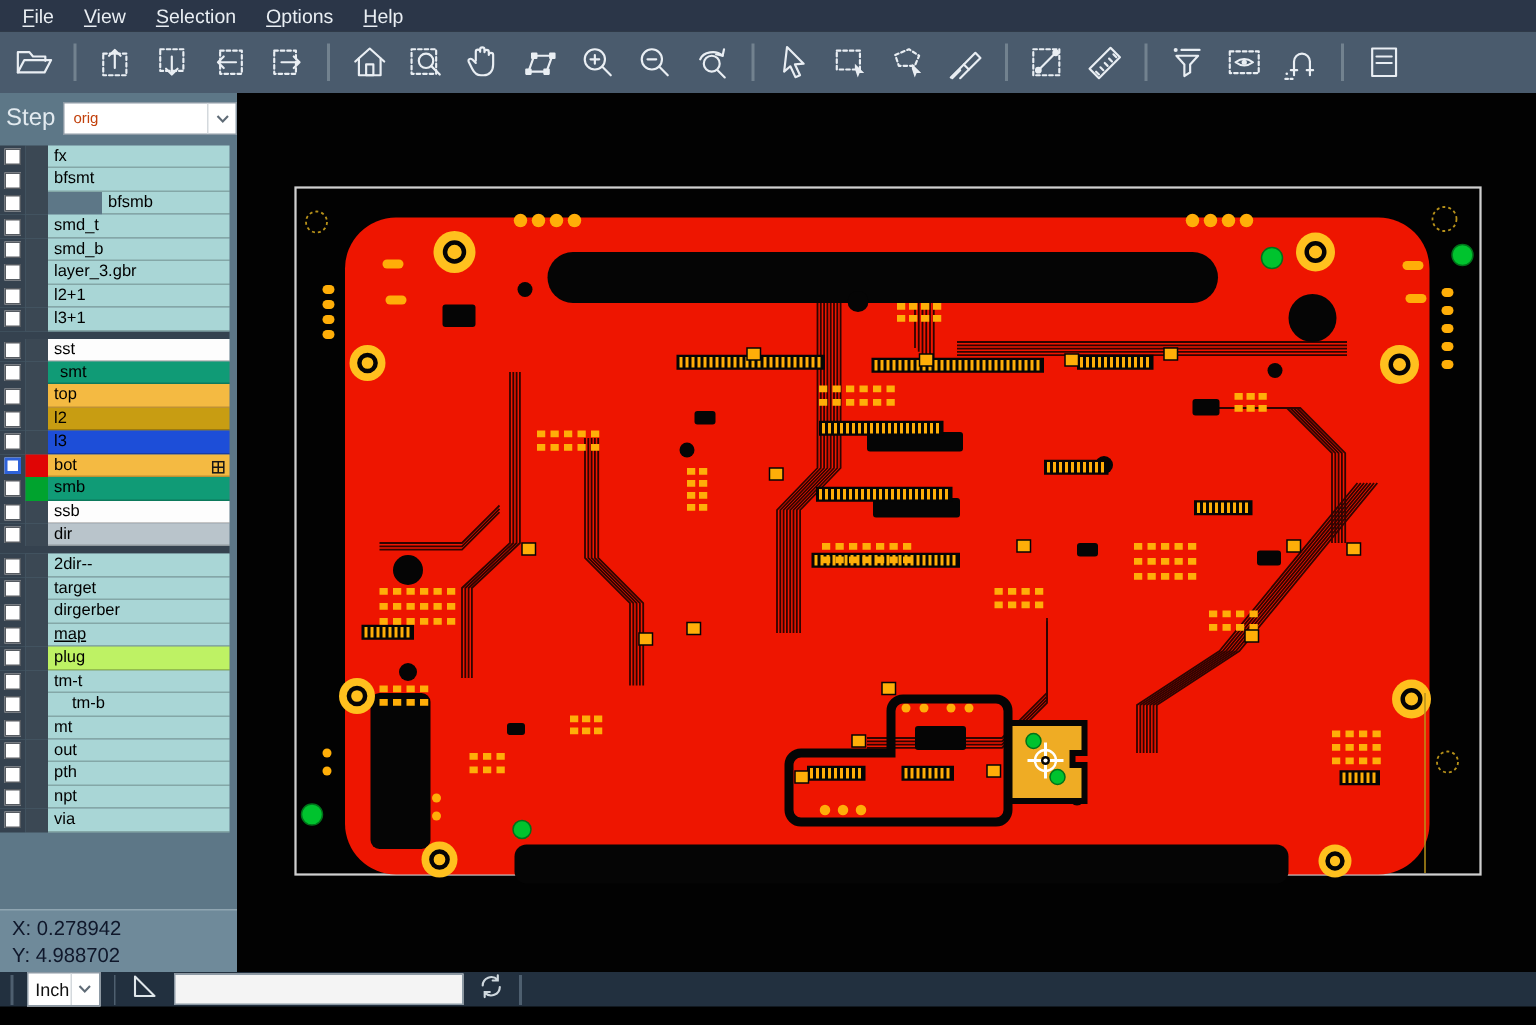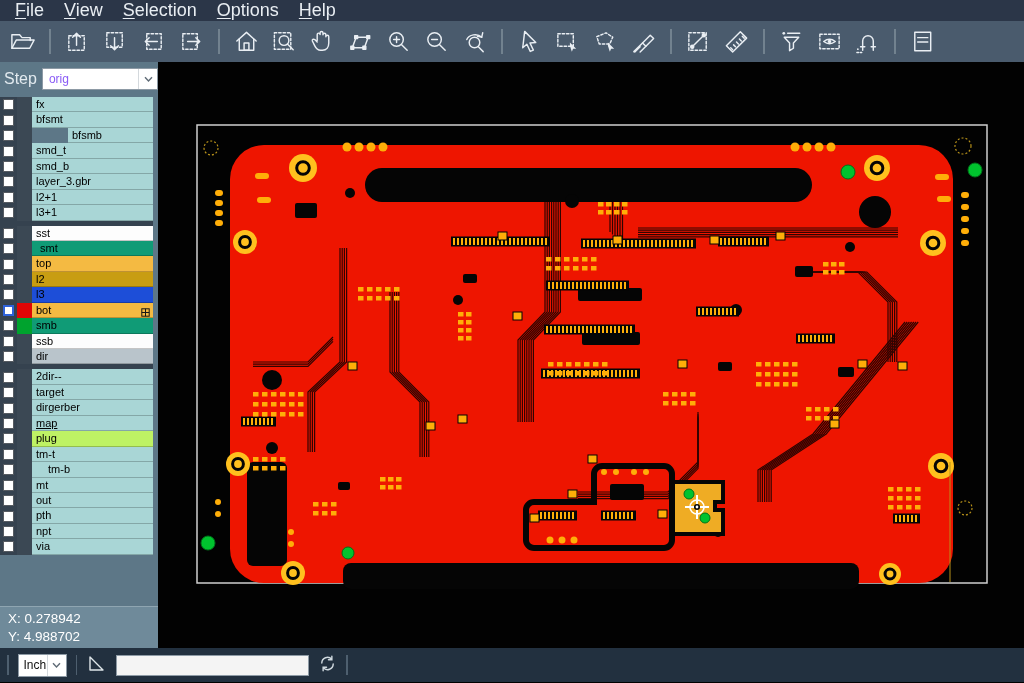--- a/index.html
+++ b/index.html
@@ -4,54 +4,54 @@
 <style>
   * { margin:0; padding:0; box-sizing:border-box; }
   html,body { background:#000; }
   .app {
     width:1024px; height:683px; position:relative; overflow:hidden;
     font-family:"Liberation Sans", sans-serif; user-select:none;
     background:#000;
   }
   
   .menubar { height:21px; background:#2b3648; display:flex; align-items:center; padding-left:5px; }
-  .menu-item { color:#e9eef3; font-size:18px; padding:1px 10px 2px 10px; cursor:default; }
+  .menu-item { color:#e9eef3; font-size:13px; padding:1px 10px 2px 10px; cursor:default; }
   .menu-item u { text-decoration:underline; text-underline-offset:2px; }
   
   .toolbar { height:41px; background:#4a5b6d; display:flex; align-items:center; padding-left:8px; gap:9px; }
   .tbtn { width:29px; height:29px; display:flex; align-items:center; justify-content:center; border-radius:2px; }
   .tbtn svg { width:27px; height:27px; stroke:#e9eef3; stroke-width:1.5; fill:none; stroke-linecap:round; stroke-linejoin:round; }
   .tsep { width:2px; height:25px; background:#72828f; margin:0 3px; }
   
   .body { display:flex; height:586px; }
   .sidebar { width:158px; background:#5d7787; position:relative; flex:none; }
   .step-row { height:34px; display:flex; align-items:center; padding-left:4px; gap:5px; }
   .step-label { color:#e2eaef; font-size:16px; }
   .step-select { width:117px; height:22px; background:#fff; border:1px solid #8d9aa5; display:flex; align-items:center; }
-  .step-select .val { flex:1; font-size:12px; color:#8b5cf6; padding-left:6px; }
+  .step-select .val { flex:1; font-size:10px; color:#c2410c; padding-left:6px; }
   .select-chev { width:19px; height:100%; border-left:1px solid #d4d9dd; display:flex; align-items:center; justify-content:center; }
   .select-chev svg { width:9px; height:7px; stroke:#5f6b76; stroke-width:1.4; fill:none; }
   .layers { margin-top:1px; }
   .layer-row { display:flex; height:15.45px; width:153px; }
   .cbcell { width:17px; background:#35424f; display:flex; align-items:center; justify-content:center; flex:none; }
   .cb { width:11px; height:11px; background:#fff; border:1.5px solid #565b61; }
   .cb.active { border:2px solid #2e62d9; }
   .swatch { width:15px; flex:none; }
   .cell { flex:1; font-size:11px; color:#000; padding-left:4px; line-height:14.5px; position:relative;
           border-bottom:1px solid rgba(0,0,0,0.22); white-space:nowrap; overflow:hidden; }
   .grid-ic { position:absolute; right:3px; top:3px; width:9px; height:9px; }
   .grid-ic svg { width:9px; height:9px; stroke:#161616; stroke-width:1; fill:none; }
   .group-gap { height:5px; width:153px; background:#35424f; }
   .coords { position:absolute; left:0; right:0; bottom:0; height:42px; background:#6f8a9a;
-            border-top:1px solid #8fa5b1; color:#ffffff; font-size:13.5px; padding:3px 0 0 8px; line-height:18px; }
+            border-top:1px solid #8fa5b1; color:#0f172a; font-size:13.5px; padding:3px 0 0 8px; line-height:18px; }
   
   .canvas { width:866px; height:586px; background:#020202; position:relative; overflow:hidden; flex:none; }
   .canvas svg { position:absolute; left:0; top:0; }
   
-  .bottombar { height:34px; background:#22303f; display:flex; align-items:center; padding-left:7px; gap:9px; }
+  .bottombar { height:23px; background:#22303f; display:flex; align-items:center; padding-left:7px; gap:9px; }
   .bsep { width:1.5px; height:20px; background:#4e5f6f; }
   .unit-select { width:49px; height:23px; background:#fff; border:1px solid #8d9aa5; display:flex; align-items:center; }
   .unit-select .val { flex:1; font-size:12px; color:#111; padding-left:5px; }
   .corner-btn svg { width:21px; height:21px; stroke:#dfe6ea; stroke-width:1.4; fill:none; stroke-linejoin:round; }
   .cmd-input { width:193px; height:21px; border:1px solid #8d9aa5; background:#f4f4f4; font-size:12px; padding:0 4px;
                font-family:"Liberation Sans", sans-serif; }
   .sync-btn svg { width:19px; height:19px; stroke:#cfd8de; stroke-width:1.5; fill:none; stroke-linecap:round; }
 </style>
 </head>
 <body>

